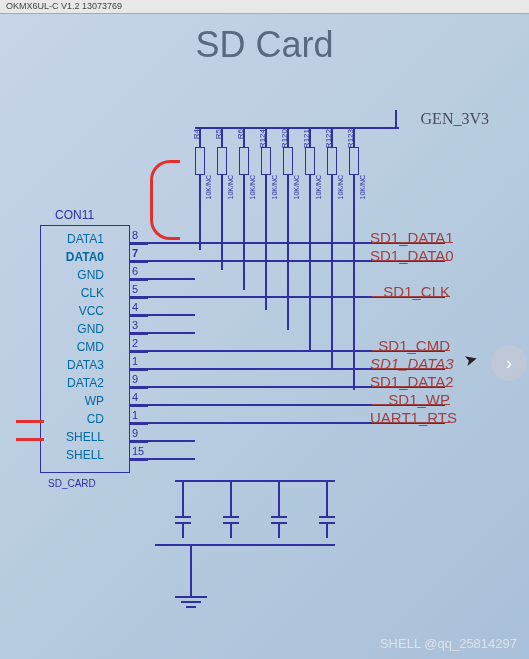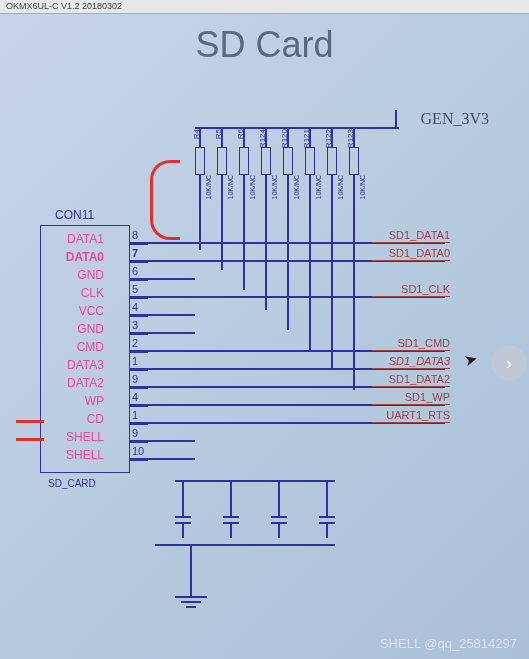--- a/index.html
+++ b/index.html
@@ -121,21 +121,21 @@
     left: 40px;
     width: 400px;
     height: 18px;
   }
   .pin-name {
     position: absolute;
     left: 4px;
     width: 60px;
     text-align: right;
     font-size: 12px;
-    color: #ec4899;
+    color: #0369a1;
     top: 0;
   }
   .pin-num {
     position: absolute;
     left: 92px;
     font-size: 11px;
     color: #3030a0;
     top: -3px;
   }
   .pin-stub {
@@ -159,21 +159,21 @@
     height: 1.5px;
     background: #3030a0;
   }
   .net-wire-v {
     position: absolute;
     width: 1.5px;
     background: #3030a0;
   }
   .net-label {
     position: absolute;
-    font-size: 11px;
+    font-size: 15px;
     color: #a04040;
     text-align: right;
   }
   .net-label-line {
     position: absolute;
     height: 1px;
     background: #a04040;
   }
   .cap {
     position: absolute;
@@ -238,21 +238,21 @@
     border-radius: 50%;
     background: rgba(200,200,210,0.6);
     display:flex;align-items:center;justify-content:center;
     color:#fff;font-size:18px;
   }
 </style>
 </head>
 <body>
 
 <div class="topbar">
-  <span>OKMX6UL-C V1.2 20180302</span>
+  <span>OKMX6UL-C V1.2 13073769</span>
 </div>
 
 <div class="title">SD Card</div>
 
 <div class="power-tick"></div>
 <div class="power-label">GEN_3V3</div>
 <div class="power-rail"></div>
 
 <div class="resistor-group" id="res-bank">
     <div class="res-stem-top" style="left: 4px; top: 0px;"></div>
@@ -397,21 +397,21 @@
     <div class="net-label-line" style="left: 372px; top: 422px; width: 78px;"></div>
     <div class="pin-row" style="top: 430px;">
       <div class="pin-name">SHELL</div>
       <div class="pin-num">9</div>
       <div class="pin-num-line"></div>
       <div class="pin-stub"></div>
     </div>
     <div class="net-wire" style="left: 155px; top: 440px; width: 40px;"></div>
     <div class="pin-row" style="top: 448px;">
       <div class="pin-name">SHELL</div>
-      <div class="pin-num">10</div>
+      <div class="pin-num">15</div>
       <div class="pin-num-line"></div>
       <div class="pin-stub"></div>
     </div>
     <div class="net-wire" style="left: 155px; top: 458px; width: 40px;"></div>
   </div>
 
 <div id="caps">
     <div class="cap" style="left: 175px; top: 510px;">
       <div class="cap-stem-t"></div>
       <div class="cap-stem-b"></div>

